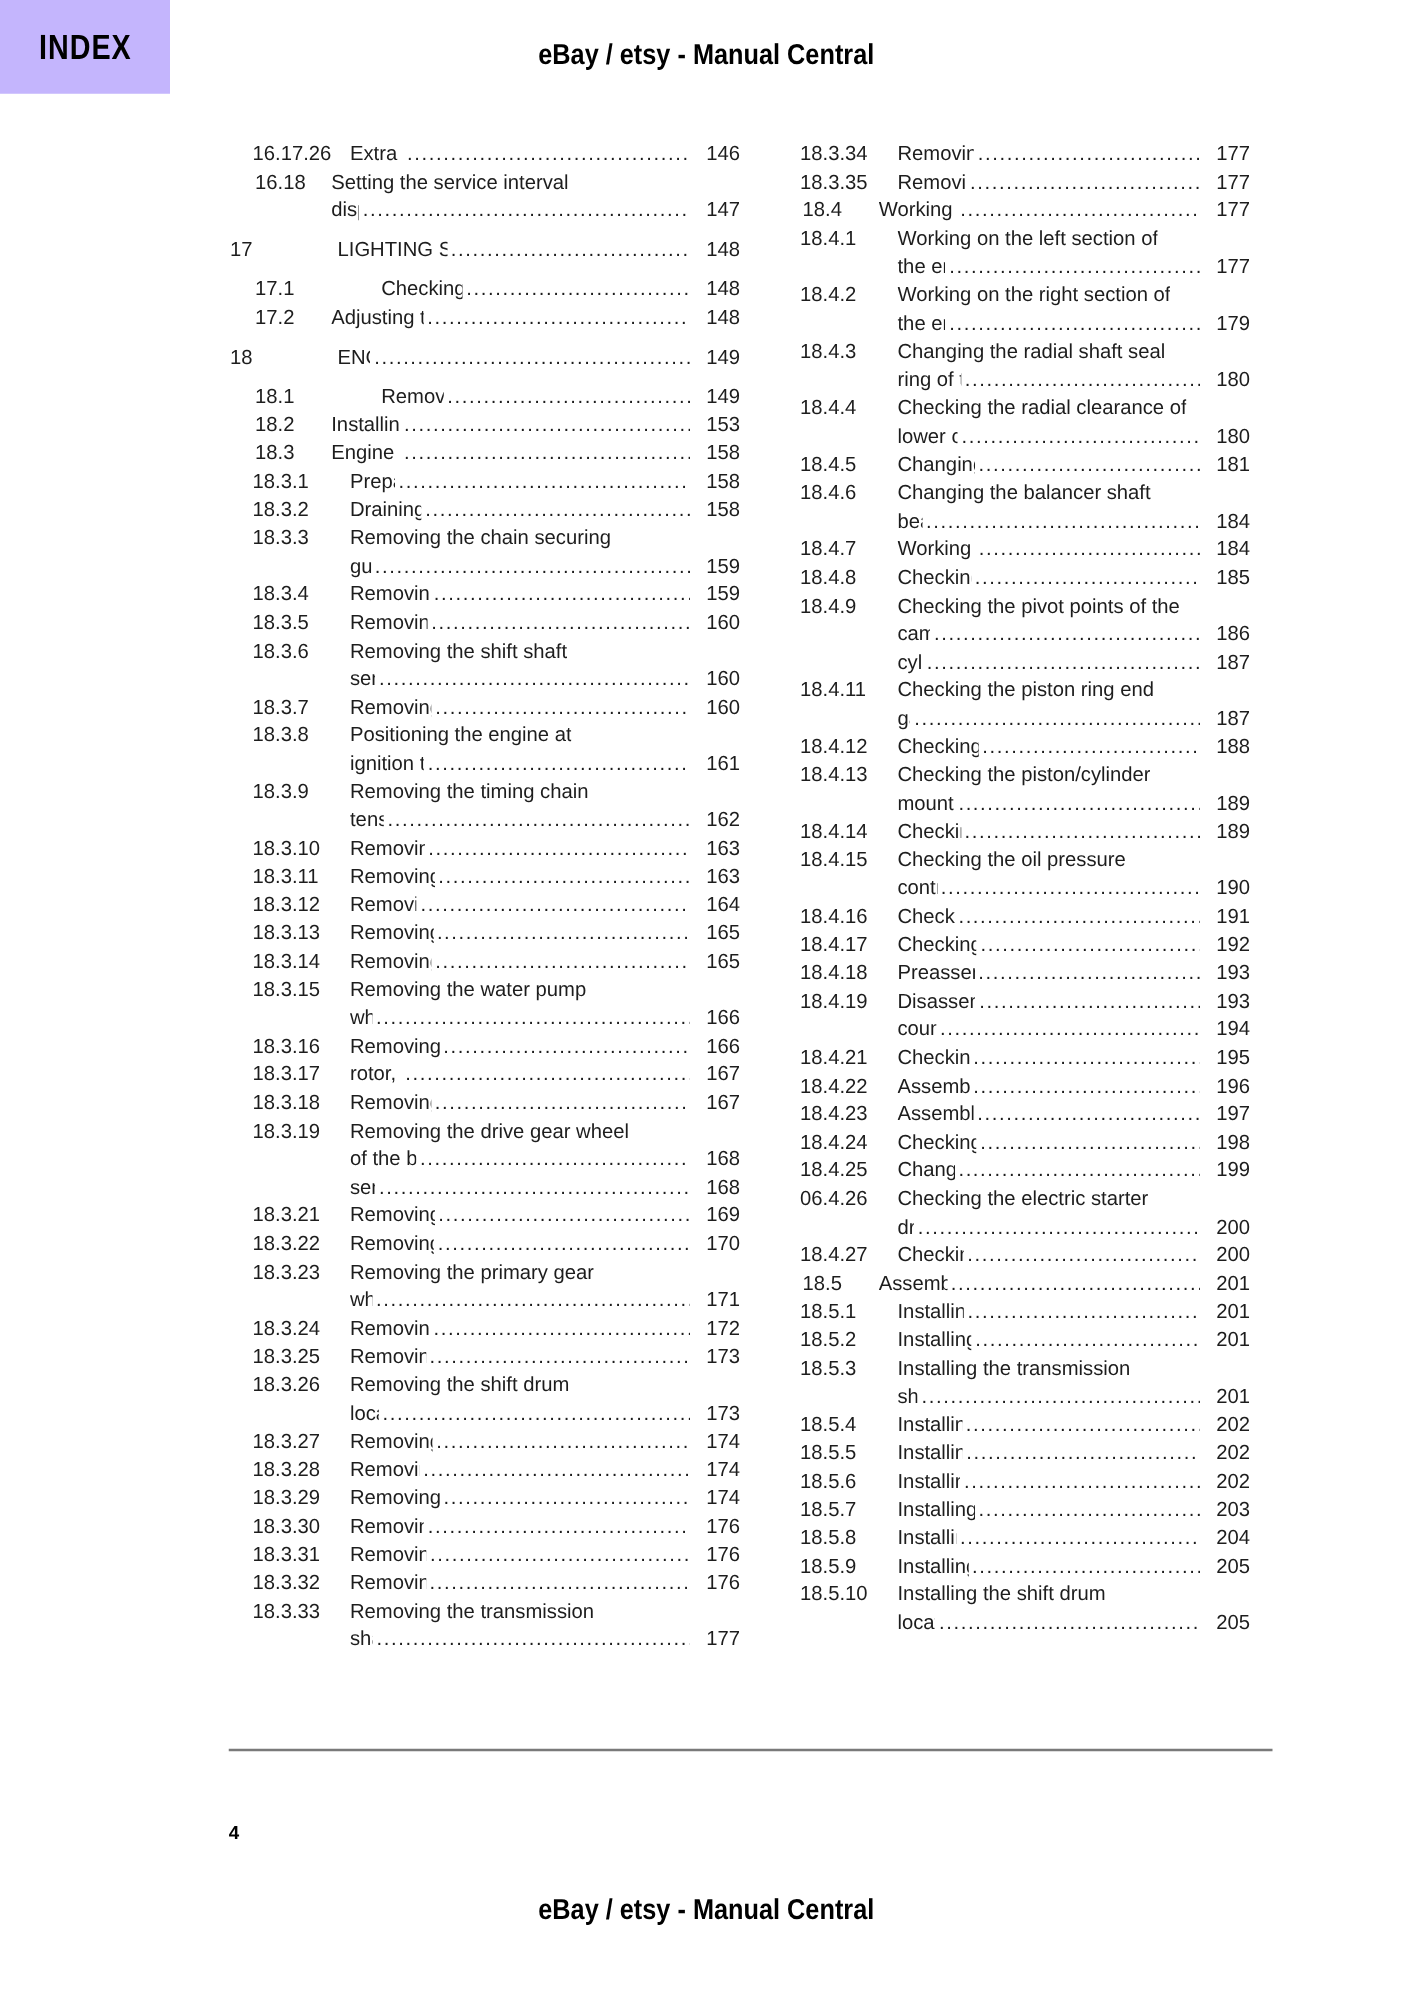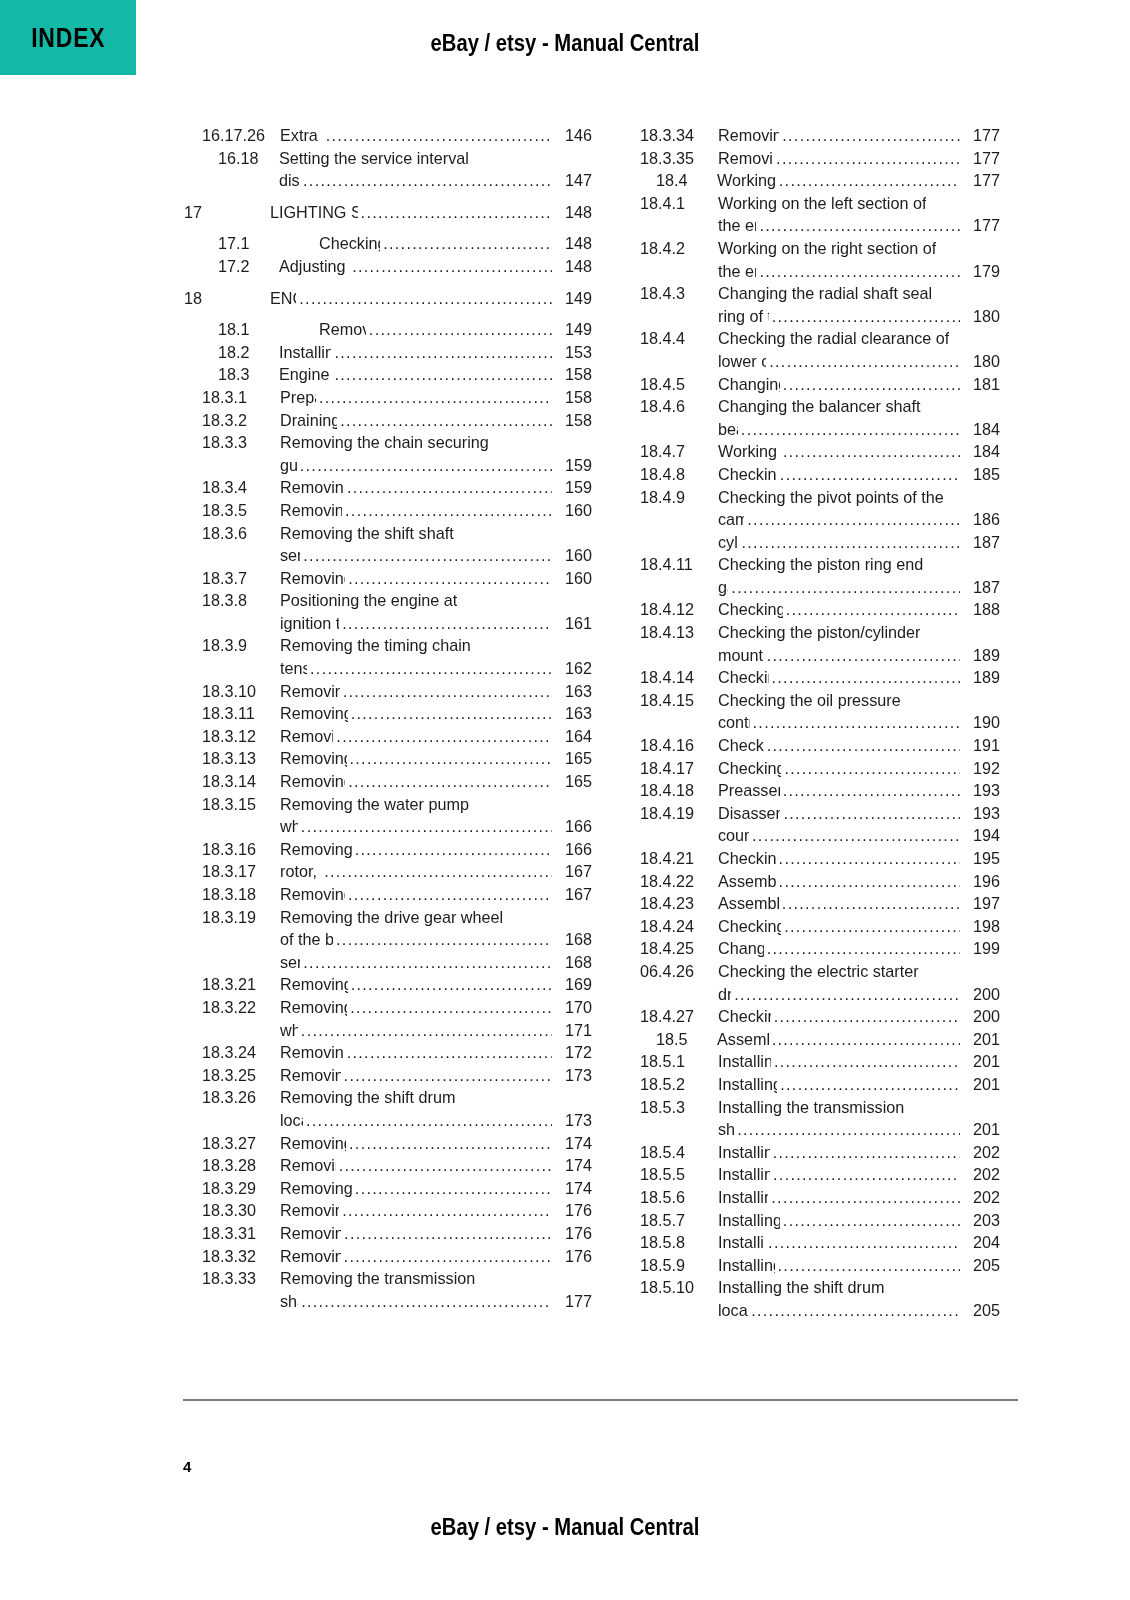--- a/index.html
+++ b/index.html
@@ -22,21 +22,21 @@
     position: absolute;
     top: 0; left: 0;
     width: 1130px;
     height: 78px;
   }
   .index-tab {
     position: absolute;
     top: 0; left: 0;
     width: 136px;
     height: 75px;
-    background: #14b8a6;
+    background: #c4b5fd;
     display: flex;
     align-items: center;
     justify-content: center;
   }
   .index-tab-label {
     font-family: "Liberation Sans Narrow", "Liberation Sans", sans-serif;
     font-weight: bold;
     font-size: 28px;
     letter-spacing: 1px;
     color: #000000;
@@ -51,21 +51,21 @@
     font-family: "Liberation Sans Narrow", "Liberation Sans", sans-serif;
     font-weight: bold;
     font-size: 23px;
     color: #000000;
     transform: scaleX(0.88);
   }
 
   
   .toc {
     position: absolute;
-    top: 124px;
+    top: 112px;
     left: 0;
     width: 1004px;
     display: flex;
   }
   .col {
     position: relative;
   }
   .col-left  { width: 420px; margin-left: 172px; }
   .col-right { width: 390px; margin-left: 18px;  }
 
@@ -78,21 +78,21 @@
   }
   .entry.gap-before { margin-top: 9px; gap: 40px; }
 
   .num {
     flex: 0 0 auto;
     white-space: nowrap;
     text-align: left;
   }
   
   .lvl1 > .num { width: 46px; margin-left: 12px; }
-  .lvl2b > .num { width: 61px; margin-left: 46px; }
+  .lvl2b > .num { width: 61px; margin-left: 32px; }
   .lvl3 > .num { width: 78px; margin-left: 30px; }
 
   .body {
     flex: 1 1 auto;
     min-width: 0;
   }
   .lvl1 > .body { text-transform: none; }
 
   .line {
     display: flex;
@@ -546,20 +546,30 @@
       <div class="entry lvl3">
         <span class="num">18.3.22</span>
         <div class="body">
           <div class="line">
             <span class="txt">Removing the clutch basket</span>
             <span class="leader"></span>
             <span class="pg">170</span>
           </div>
         </div>
       </div>
+      <div class="entry lvl3">
+        <span class="num">18.3.23</span>
+        <div class="body">
+          <div class="line">
+            <span class="txt">Removing the primary gear</span>
+            <span class="leader none"></span>
+            <span class="pg blank">171</span>
+          </div>
+        </div>
+      </div>
       <div class="entry lvl3 cont">
         <span class="num">18.3.23</span>
         <div class="body">
           <div class="line">
             <span class="txt">wheel</span>
             <span class="leader"></span>
             <span class="pg">171</span>
           </div>
         </div>
       </div>

